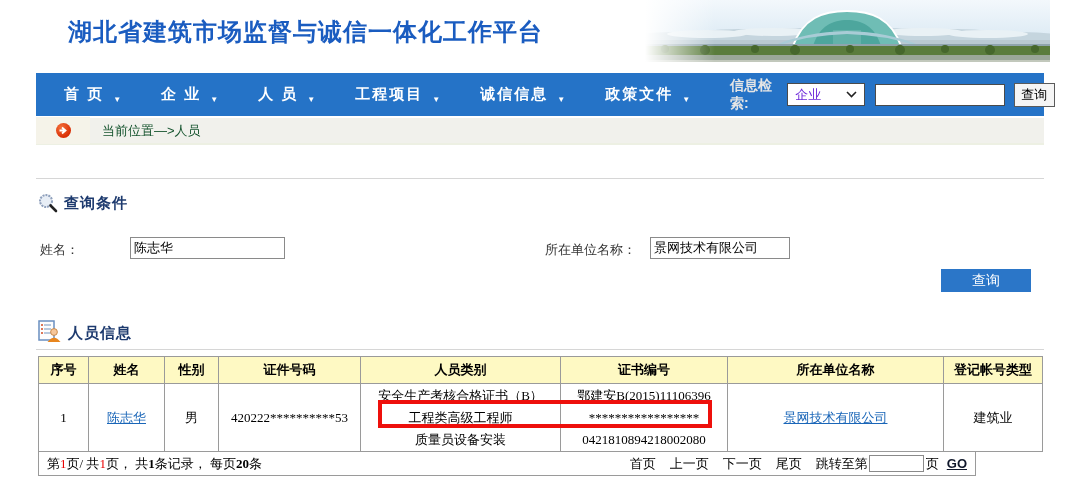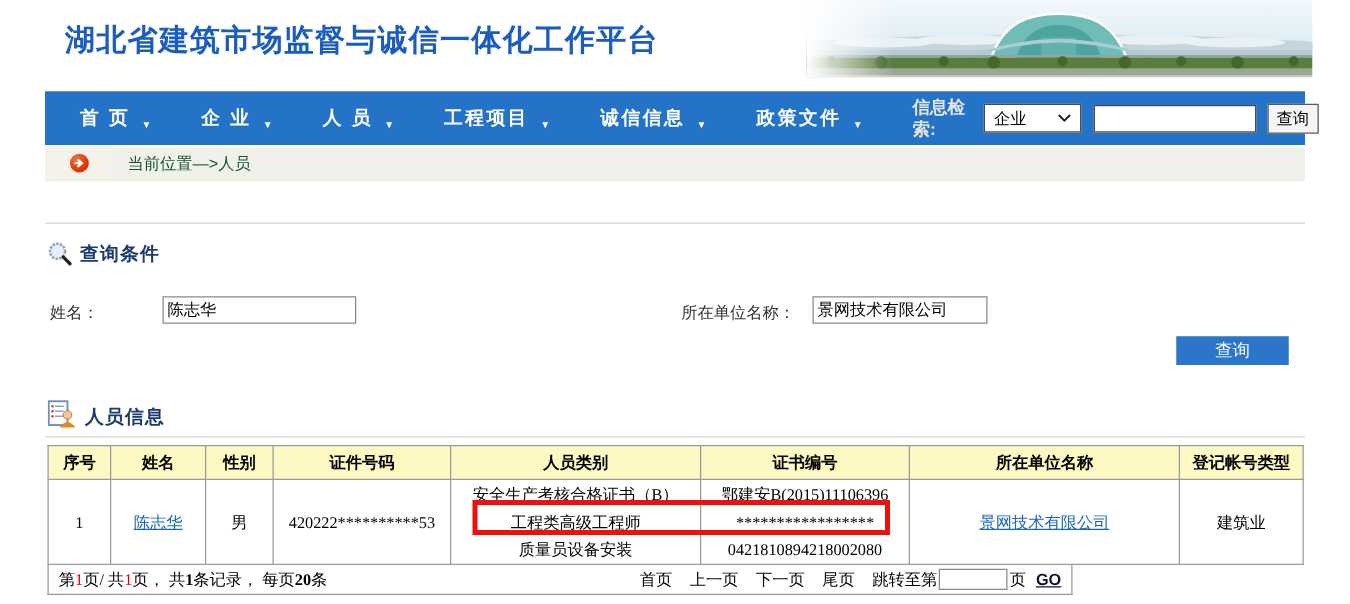--- a/index.html
+++ b/index.html
@@ -1,35 +1,35 @@
 <!DOCTYPE html>
 <html><head>
 <meta charset="utf-8">
 <style>
   * { margin:0; padding:0; box-sizing:border-box; }
   html,body { width:1080px; height:483px; background:#fff; overflow:hidden;
               font-family:"Liberation Sans","DejaVu Sans",sans-serif; }
 
   
   .header { position:relative; height:62px; background:#fff; }
-  .site-title { position:absolute; left:52px; top:16px; font-size:24px; font-weight:bold;
+  .site-title { position:absolute; left:68px; top:16px; font-size:24px; font-weight:bold;
                 color:#1a5cc0; letter-spacing:1px; }
   .header-img { position:absolute; right:30px; top:0; width:405px; height:62px; }
 
   
   .navbar { margin:11px 36px 2px 36px; height:43px; background:#2573c7;
             display:flex; align-items:center; padding:0 10px 0 28px; }
   .nav-item { color:#fff; font-size:15px; font-weight:bold; margin-right:40px;
               cursor:pointer; white-space:nowrap; letter-spacing:2px; }
   .nav-caret { font-size:8px; color:#fff; margin-left:9px; position:relative; top:3px; letter-spacing:0; }
   .nav-search { margin-left:auto; display:flex; align-items:center; }
   .nav-search-label { color:#e5e5e5; font-size:14px; font-weight:bold; margin-right:10px; }
   .nav-select { width:95px; height:23px; background:#fff; border:1px solid #4a4a4a;
                 display:flex; align-items:center; justify-content:space-between;
-                padding:0 7px; font-size:13px; color:#000000; cursor:pointer; margin-right:10px; }
+                padding:0 7px; font-size:13px; color:#6d28d9; cursor:pointer; margin-right:10px; }
   .nav-select svg { display:block; }
   .nav-input { width:130px; height:22px; border:1px solid #4a4a4a; background:#fff;
                font-size:13px; padding:0 4px; margin-right:9px; }
   .nav-query-btn { width:52px; height:24px; background:#f5f5f5; border:1px solid #5a5a5a;
                    font-size:13px; color:#000; cursor:pointer;
                    font-family:"Liberation Sans","DejaVu Sans",sans-serif; }
 
   
   .breadcrumb { margin:0 36px; height:27px; background:#f1f1ec; display:flex; align-items:center;
                 border-bottom:2px solid #edf0e3; }
@@ -69,21 +69,21 @@
   .ptable th, .ptable td { border:1px solid #9a9a9a; text-align:center; font-size:13px; color:#000; }
   .ptable th { height:27px; font-weight:bold; background:#fef9c3; }
   .ptable td { height:68px; }
   .ptable td.stack-cell { padding:0; vertical-align:middle; }
   .stack-line { height:22px; line-height:22px; white-space:nowrap; overflow:hidden; }
   a.tbl-link { color:#1a66b8; text-decoration:underline; cursor:pointer; }
   .red-highlight { position:absolute; left:340px; top:44px; width:334px; height:28px;
                    border:4px solid #ee100c; pointer-events:none; z-index:5; }
 
   
-  .pagination { margin:0 38px; width:820px; height:24px; border:1px solid #9a9a9a; border-top:none;
+  .pagination { margin:0 38px; width:938px; height:24px; border:1px solid #9a9a9a; border-top:none;
                 display:flex; align-items:center; font-size:13px; color:#000;
                 font-family:"Liberation Serif","DejaVu Serif",serif; }
   .pg-left { margin-left:8px; white-space:nowrap; }
   .pg-red { color:#e80000; }
   .pg-bold { font-weight:bold; }
   .pg-right { margin-left:auto; margin-right:8px; display:flex; align-items:center; white-space:nowrap; }
   .pg-nav { margin-left:14px; cursor:pointer; color:#000; text-decoration:none; }
   .pg-jump-input { width:55px; height:17px; border:1px solid #8a8a8a; margin:0 2px 0 1px; font-size:12px; }
   .pg-go { color:#0f172a; text-decoration:underline; font-weight:bold; margin-left:8px;
            cursor:pointer; font-family:"Liberation Sans","DejaVu Sans",sans-serif; font-size:13px; }

